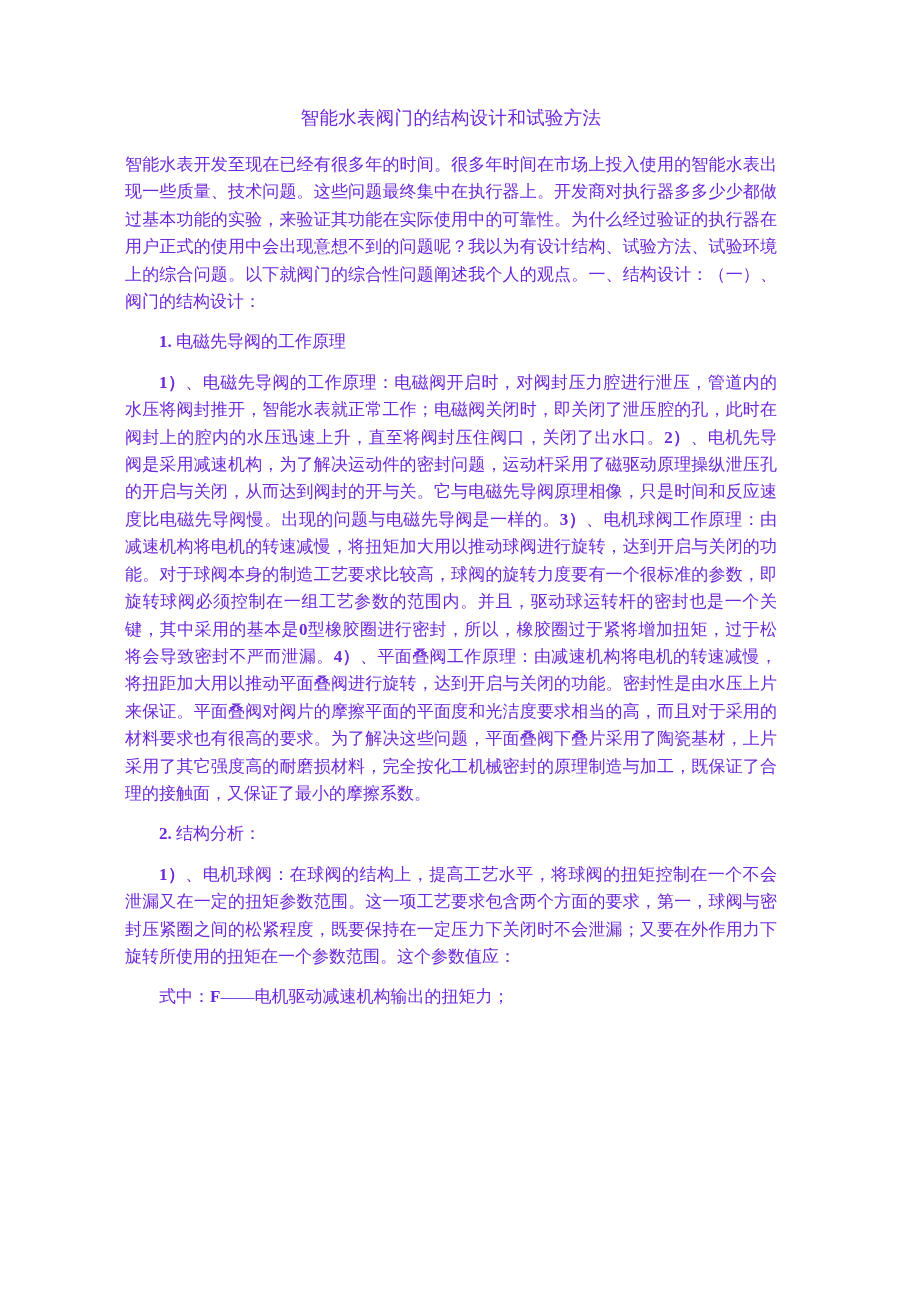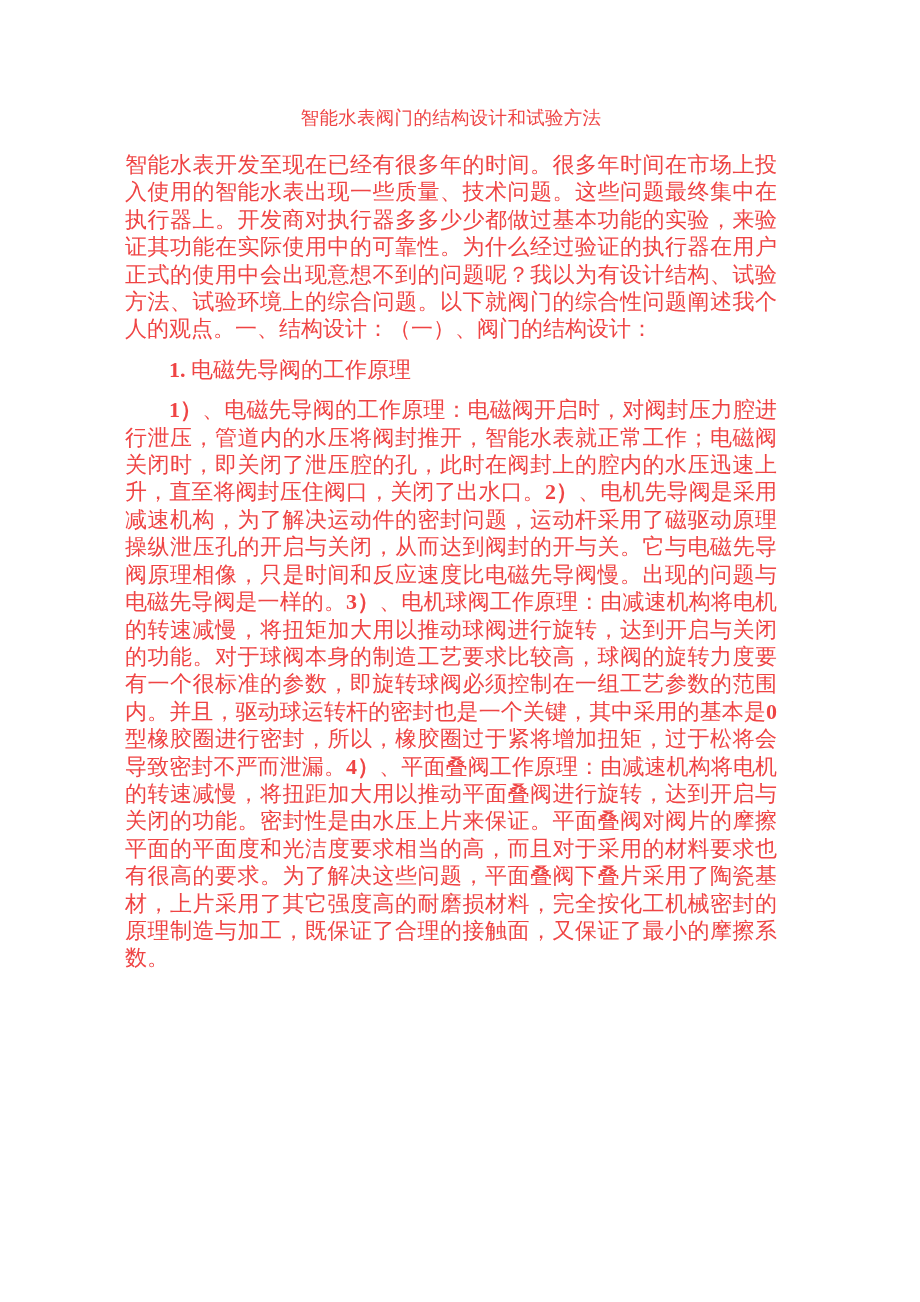--- a/index.html
+++ b/index.html
@@ -23,40 +23,43 @@
   }
   .doc-title {
     font-size: 18.5px;
     font-weight: 400;
     line-height: 27px;
     text-align: center;
     margin: 0 0 19px 0;
     letter-spacing: 0.3px;
   }
   .para {
-    font-size: 22px;
+    font-size: 17px;
     line-height: 27.4px;
     text-align: justify;
     margin: 1px 0 13px 0;
     word-break: break-all;
   }
   .para.indent {
     text-indent: 2em;
   }
   .num {
     font-family: "Liberation Serif", serif;
     font-weight: 700;
   }
   .txt {
     font-weight: 400;
   }
 </style>
 </head>
 <body>
 
-<div class="page" style="background: rgb(255, 255, 255); color: #ef4444;">
+<div class="page" style="background: rgb(255, 255, 255); color: #6d28d9;">
   <h1 class="doc-title">智能水表阀门的结构设计和试验方法</h1>
   <div id="doc-body">
       <p class="para"><span class="txt">智能水表开发至现在已经有很多年的时间。很多年时间在市场上投入使用的智能水表出现一些质量、技术问题。这些问题最终集中在执行器上。开发商对执行器多多少少都做过基本功能的实验，来验证其功能在实际使用中的可靠性。为什么经过验证的执行器在用户正式的使用中会出现意想不到的问题呢？我以为有设计结构、试验方法、试验环境上的综合问题。以下就阀门的综合性问题阐述我个人的观点。一、结构设计：（一）、阀门的结构设计：</span></p>
       <p class="para indent"><span class="num">1. </span><span class="txt">电磁先导阀的工作原理</span></p>
       <p class="para indent"><span class="num">1）</span><span class="txt">、电磁先导阀的工作原理：电磁阀开启时，对阀封压力腔进行泄压，管道内的水压将阀封推开，智能水表就正常工作；电磁阀关闭时，即关闭了泄压腔的孔，此时在阀封上的腔内的水压迅速上升，直至将阀封压住阀口，关闭了出水口。</span><span class="num">2）</span><span class="txt">、电机先导阀是采用减速机构，为了解决运动件的密封问题，运动杆采用了磁驱动原理操纵泄压孔的开启与关闭，从而达到阀封的开与关。它与电磁先导阀原理相像，只是时间和反应速度比电磁先导阀慢。出现的问题与电磁先导阀是一样的。</span><span class="num">3）</span><span class="txt">、电机球阀工作原理：由减速机构将电机的转速减慢，将扭矩加大用以推动球阀进行旋转，达到开启与关闭的功能。对于球阀本身的制造工艺要求比较高，球阀的旋转力度要有一个很标准的参数，即旋转球阀必须控制在一组工艺参数的范围内。并且，驱动球运转杆的密封也是一个关键，其中采用的基本是</span><span class="num">0</span><span class="txt">型橡胶圈进行密封，所以，橡胶圈过于紧将增加扭矩，过于松将会导致密封不严而泄漏。</span><span class="num">4）</span><span class="txt">、平面叠阀工作原理：由减速机构将电机的转速减慢，将扭距加大用以推动平面叠阀进行旋转，达到开启与关闭的功能。密封性是由水压上片来保证。平面叠阀对阀片的摩擦平面的平面度和光洁度要求相当的高，而且对于采用的材料要求也有很高的要求。为了解决这些问题，平面叠阀下叠片采用了陶瓷基材，上片采用了其它强度高的耐磨损材料，完全按化工机械密封的原理制造与加工，既保证了合理的接触面，又保证了最小的摩擦系数。</span></p>
+      <p class="para indent"><span class="num">2. </span><span class="txt">结构分析：</span></p>
+      <p class="para indent"><span class="num">1）</span><span class="txt">、电机球阀：在球阀的结构上，提高工艺水平，将球阀的扭矩控制在一个不会泄漏又在一定的扭矩参数范围。这一项工艺要求包含两个方面的要求，第一，球阀与密封压紧圈之间的松紧程度，既要保持在一定压力下关闭时不会泄漏；又要在外作用力下旋转所使用的扭矩在一个参数范围。这个参数值应：</span></p>
+      <p class="para indent"><span class="txt">式中：</span><span class="num">F</span><span class="txt">——电机驱动减速机构输出的扭矩力；</span></p>
     </div>
 </div>
 
 </body></html>

